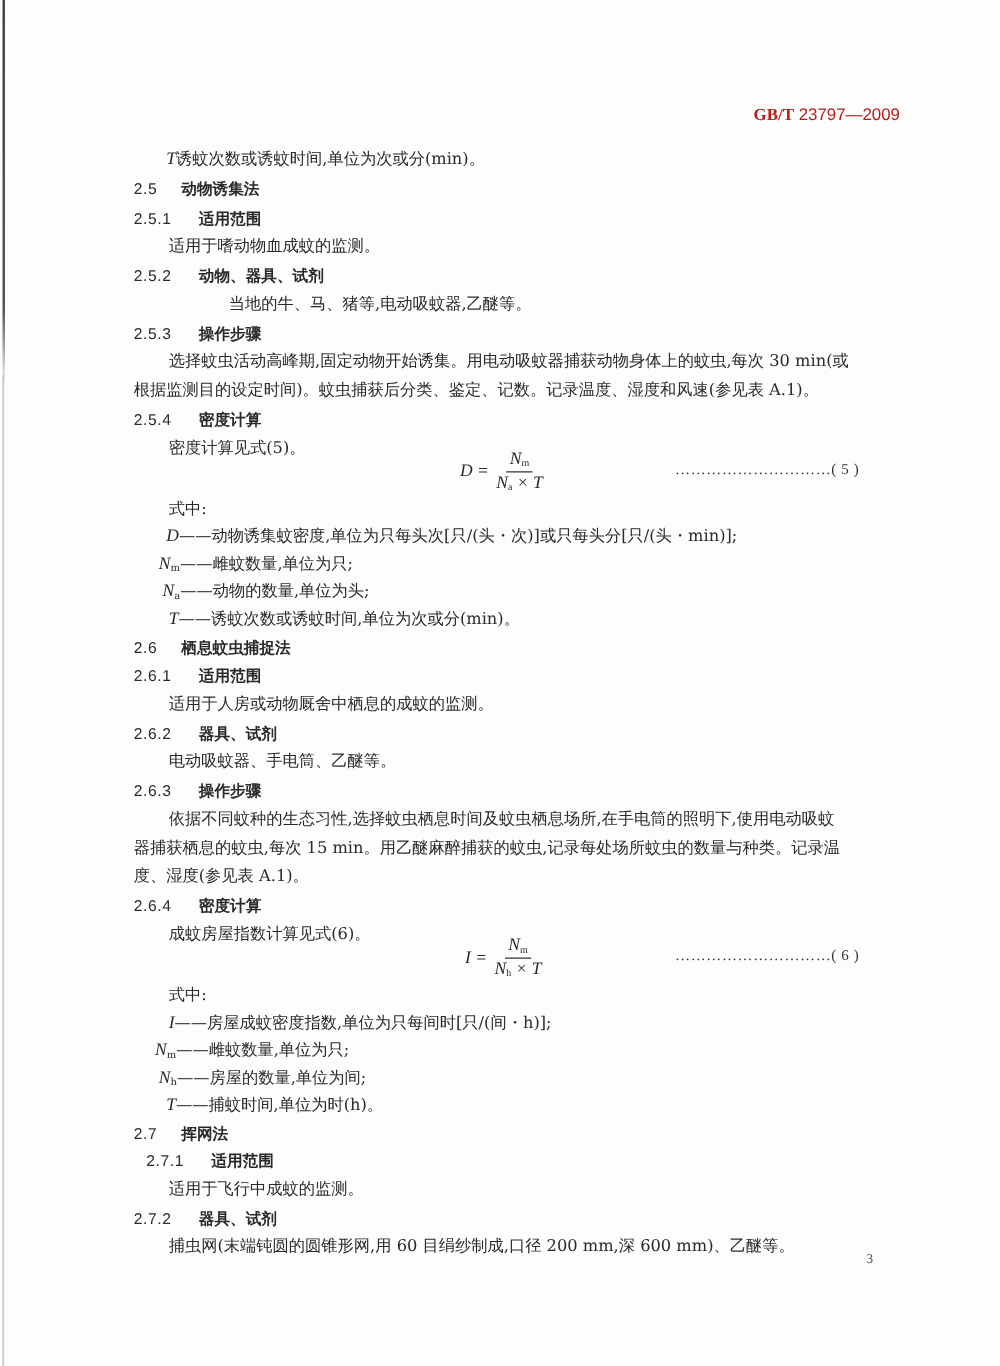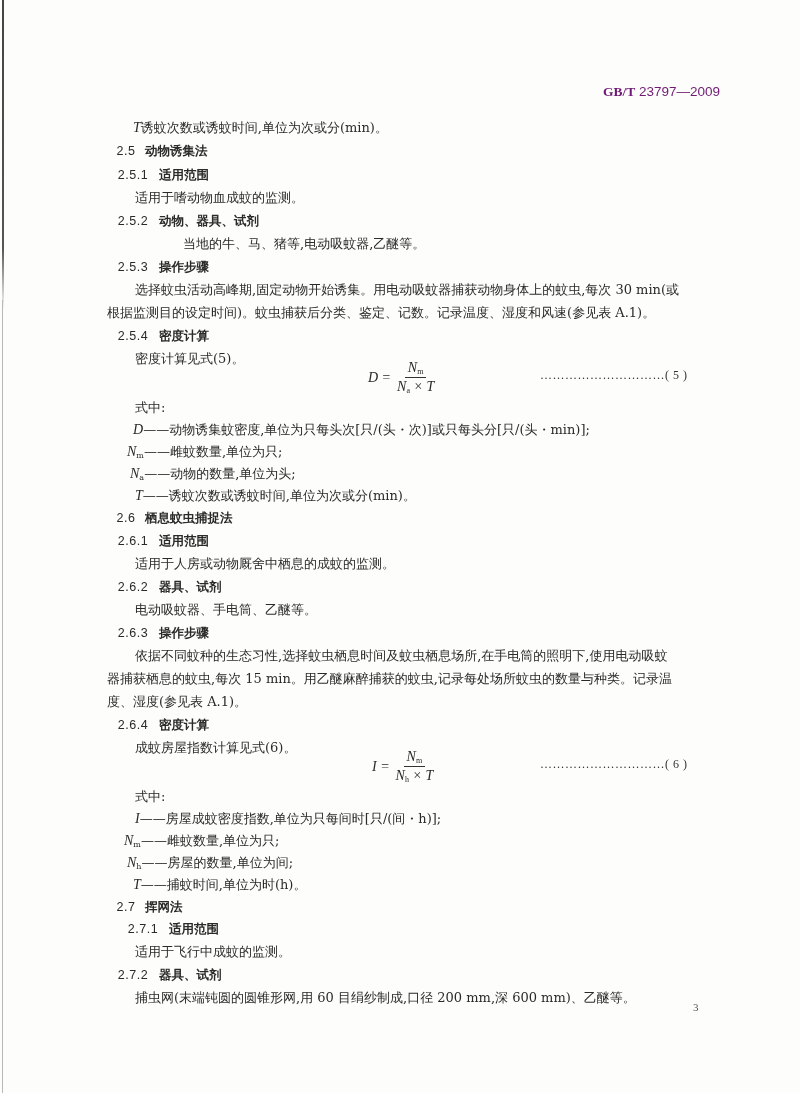--- a/index.html
+++ b/index.html
@@ -12,31 +12,31 @@
   .scan-edge-dark {
     position: absolute; left: 2px; top: 0; width: 2px; height: 310px;
     background: linear-gradient(#444 0%, #555 80%, rgba(90,90,90,0) 100%);
   }
   .scan-edge-light {
     position: absolute; left: 2px; top: 300px; width: 1px; height: 793px;
     background: #b9b9b5;
   }
   .header-std {
     position: absolute; right: 80px; top: 84px;
-    font-family: "Liberation Sans", sans-serif; font-size: 13.5px; color: #701a75;
+    font-family: "Liberation Sans", sans-serif; font-size: 13.5px; color: #b91c1c;
   }
   .header-std b { font-family: "Liberation Serif", serif; font-weight: bold; }
   .line {
     position: absolute; left: 0; white-space: nowrap; font-size: 13px; line-height: 16px;
   }
   .h { font-family: "DejaVu Sans", sans-serif; font-weight: bold; font-size: 12.5px; }
   .h .num { font-family: "Liberation Sans", sans-serif; font-weight: normal; display: inline-block; width: 52px; letter-spacing: 0.5px; }
   .h.l2 .num { width: 38px; }
   .p { left: 135px; }
-  .sec { left: 107px; text-align: center; }
+  .sec { left: 107px; }
   .p-wrap { left: 107px; }
   .var { font-family: "Liberation Serif", serif; font-style: italic; font-size: 14px; }
   .sub { font-size: 8px; vertical-align: -2px; font-style: normal; }
   .formula {
     position: absolute; font-family: "Liberation Serif", serif; font-size: 14px;
     display: flex; align-items: center;
   }
   .frac { display: inline-flex; flex-direction: column; align-items: center; margin-left: 6px; }
   .frac .num-part { border-bottom: 1px solid #333; padding: 0 3px 1px; font-style: italic; }
   .frac .den-part { padding-top: 1px; font-style: italic; }

